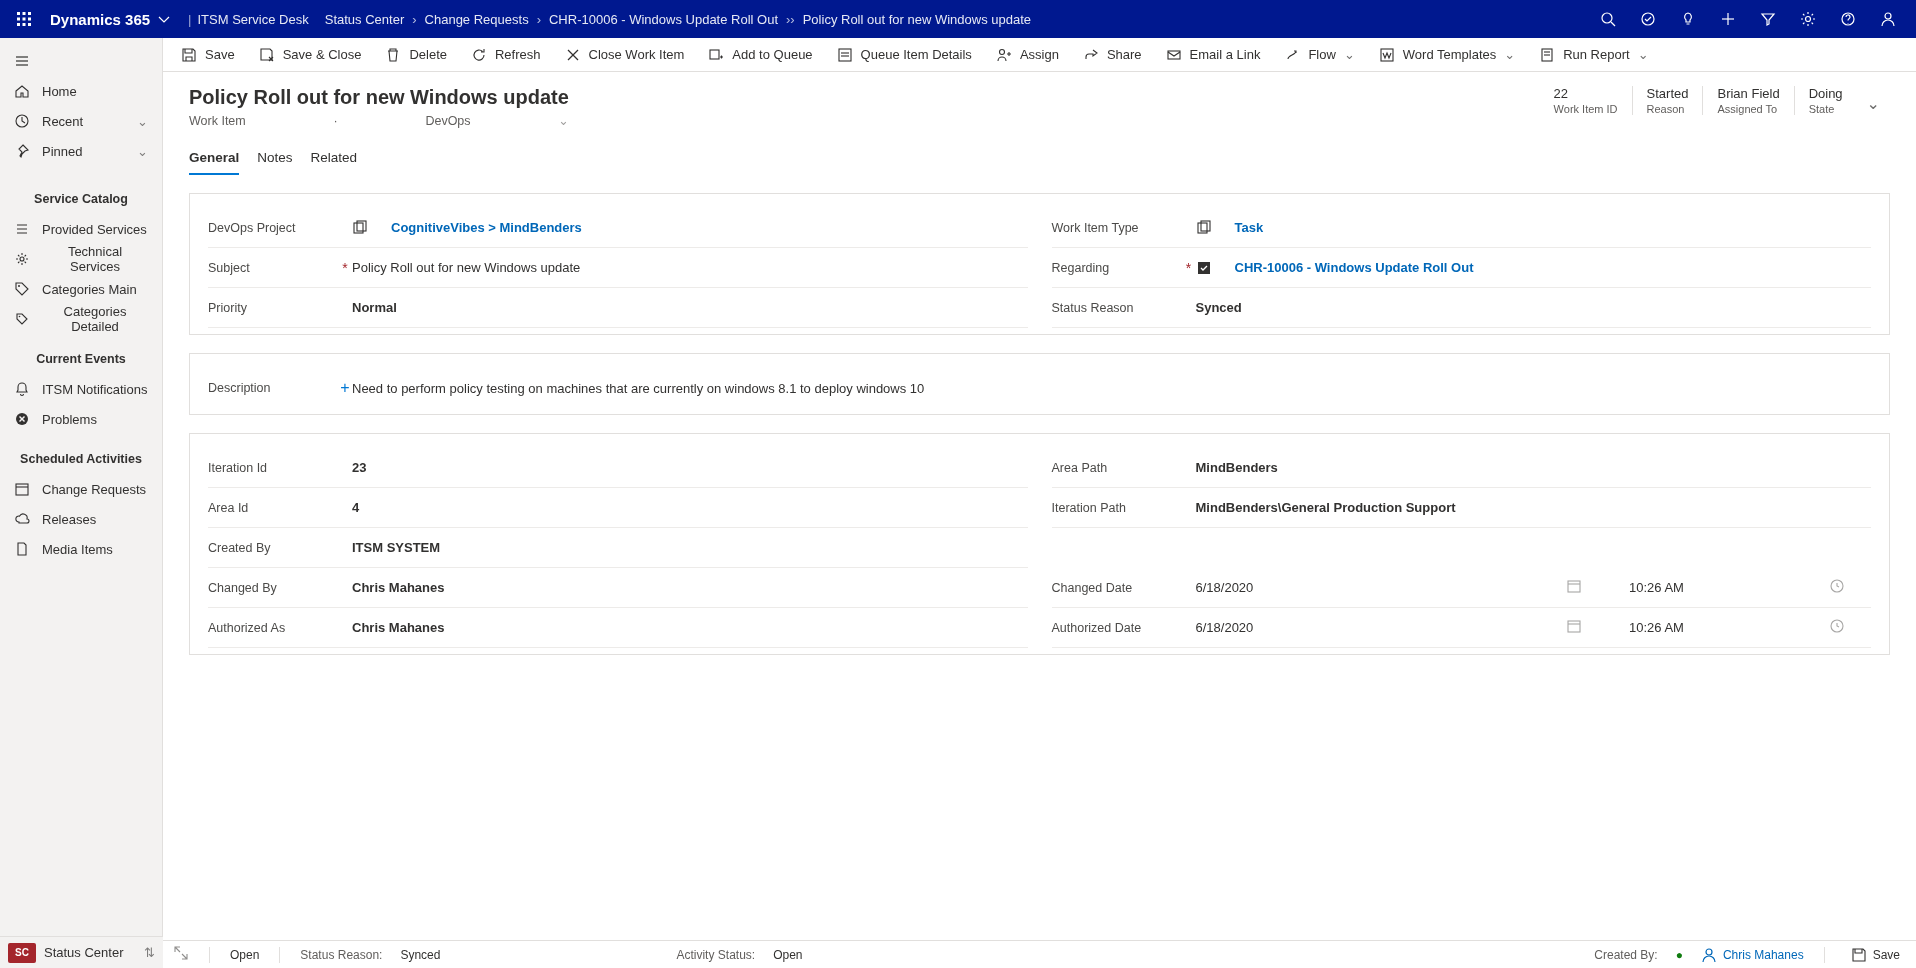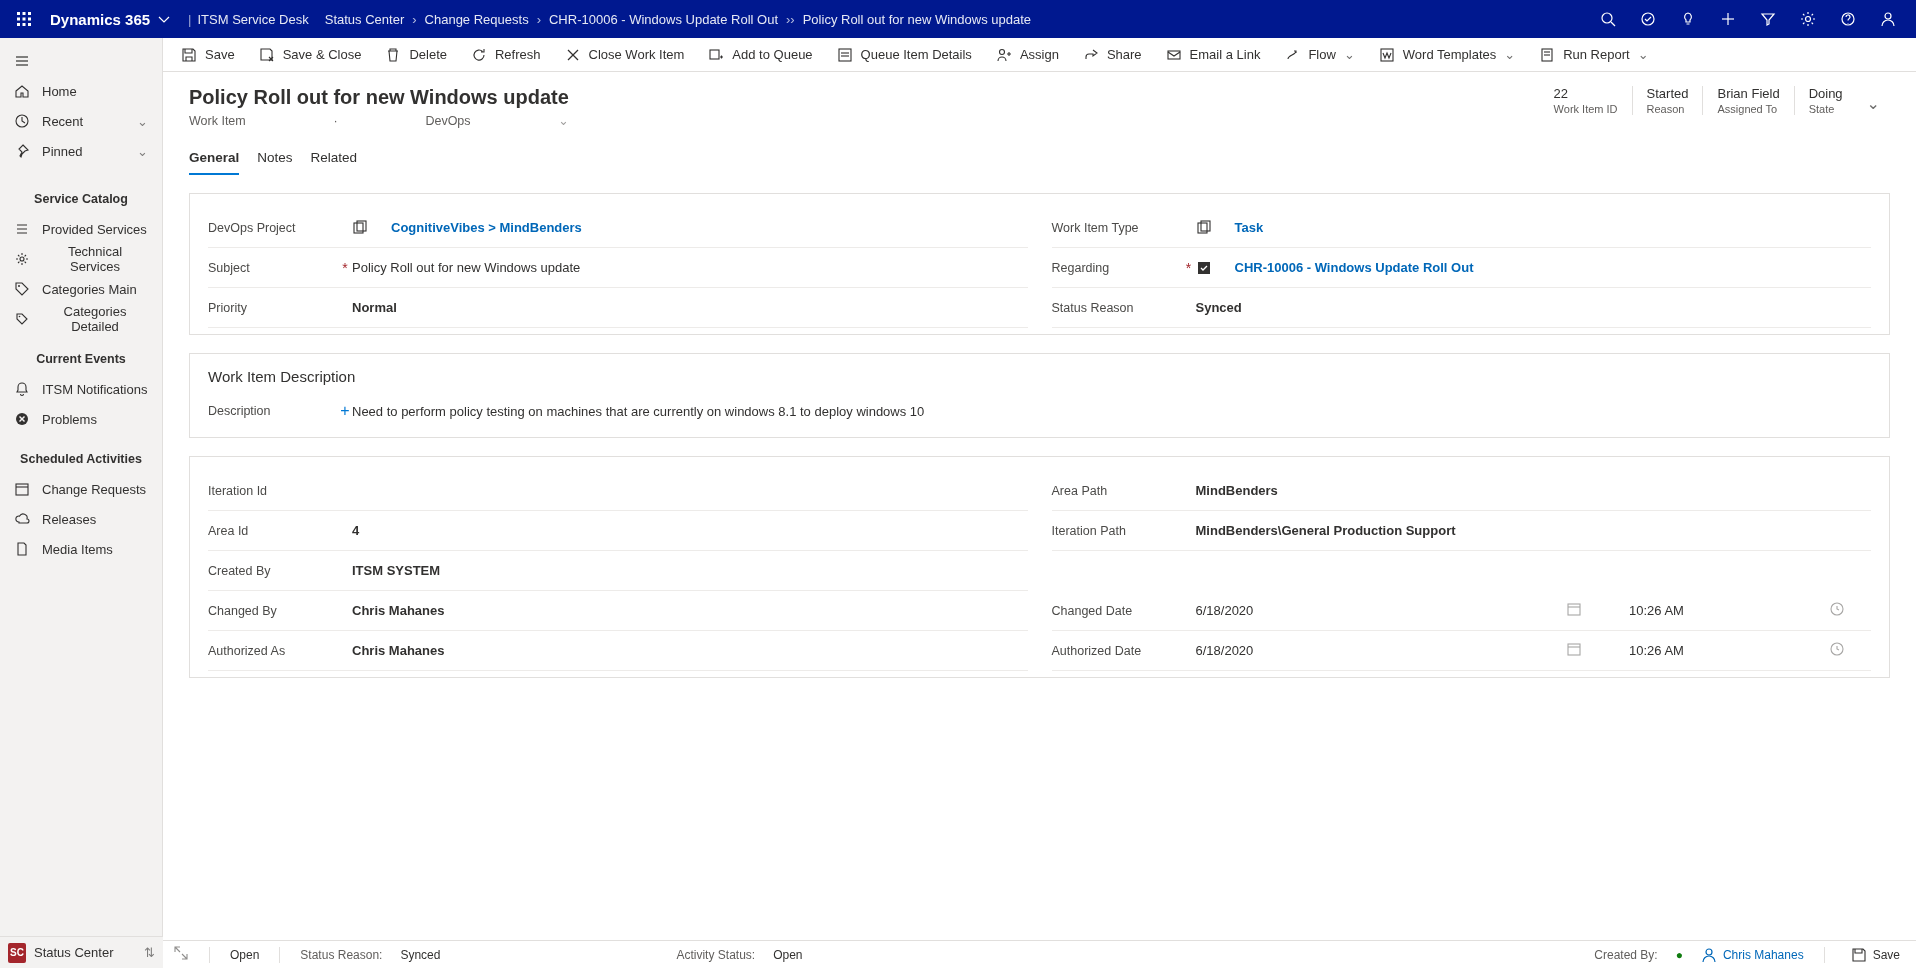--- a/index.html
+++ b/index.html
@@ -18,21 +18,21 @@
 
   
   .main { display: flex; height: calc(100% - 38px); }
   .sidebar { width: 163px; background: #f3f2f1; border-right: 1px solid #e1dfdd; overflow: auto; font-size: 13px; text-align: center; }
   .sidebar .top { padding: 8px 0; }
   .sidebar .row { display: flex; align-items: center; height: 30px; padding: 0 14px; cursor: pointer; gap: 12px; }
   .sidebar .row .ic { width: 16px; height: 16px; display: flex; align-items: center; justify-content: center; }
   .sidebar .row .chev { margin-left: auto; opacity: .6; }
   .sidebar .group-title { padding: 18px 10px 8px; font-weight: 600; font-size: 12.5px; color: #323130; }
   .sidebar .bottom { position: fixed; bottom: 0; left: 0; width: 163px; height: 32px; background: #f3f2f1; border-top: 1px solid #e1dfdd; display: flex; align-items: center; padding: 0 8px; gap: 8px; }
-  .sidebar .bottom .badge { width: 18px; height: 20px; background: #a4262c; color: #fff; font-size: 10px; font-weight: 600; display: flex; align-items: center; justify-content: center; border-radius: 2px; }
+  .sidebar .bottom .badge { width: 28px; height: 20px; background: #a4262c; color: #fff; font-size: 10px; font-weight: 600; display: flex; align-items: center; justify-content: center; border-radius: 2px; }
   .sidebar .bottom .updn { margin-left: auto; opacity: .6; cursor: pointer; }
 
   .content { flex: 1; display: flex; flex-direction: column; min-width: 0; }
 
   
   .cmdbar { height: 34px; border-bottom: 1px solid #e1dfdd; display: flex; align-items: center; padding: 0 8px; font-size: 13px; gap: 4px; }
   .cmdbtn { display: flex; align-items: center; height: 34px; padding: 0 10px; gap: 8px; cursor: pointer; }
   .cmdbtn .ic { width: 16px; height: 16px; display: flex; align-items: center; justify-content: center; }
   .cmdbtn .chv { opacity: .7; }
 
@@ -518,34 +518,34 @@
             <div class="field">
               <span class="lbl">Status Reason</span>
                 <span class="req"></span>
               <span class="val bold">Synced</span>
             </div>
           </div>
         </div>
       </div>
 
       <div class="card">
-        <div class="title">Work Item Description</div>
         <div class="field" style="border-bottom:none">
           <span class="lbl">Description</span>
             <span class="recsym">+</span>
           <span class="val">Need to perform policy testing on machines that are currently on windows 8.1 to deploy windows 10</span>
         </div>
       </div>
 
       <div class="card">
         <div class="cols">
           <div class="col">
             <div class="field">
                 <span class="lbl">Iteration Id</span>
                 <span class="req"></span>
+                <span class="val bold">23</span>
               </div>
             <div class="field">
                 <span class="lbl">Area Id</span>
                 <span class="req"></span>
                 <span class="val bold">4</span>
               </div>
             <div class="field">
                 <span class="lbl">Created By</span>
                 <span class="req"></span>
                 <span class="val bold">ITSM SYSTEM</span>

